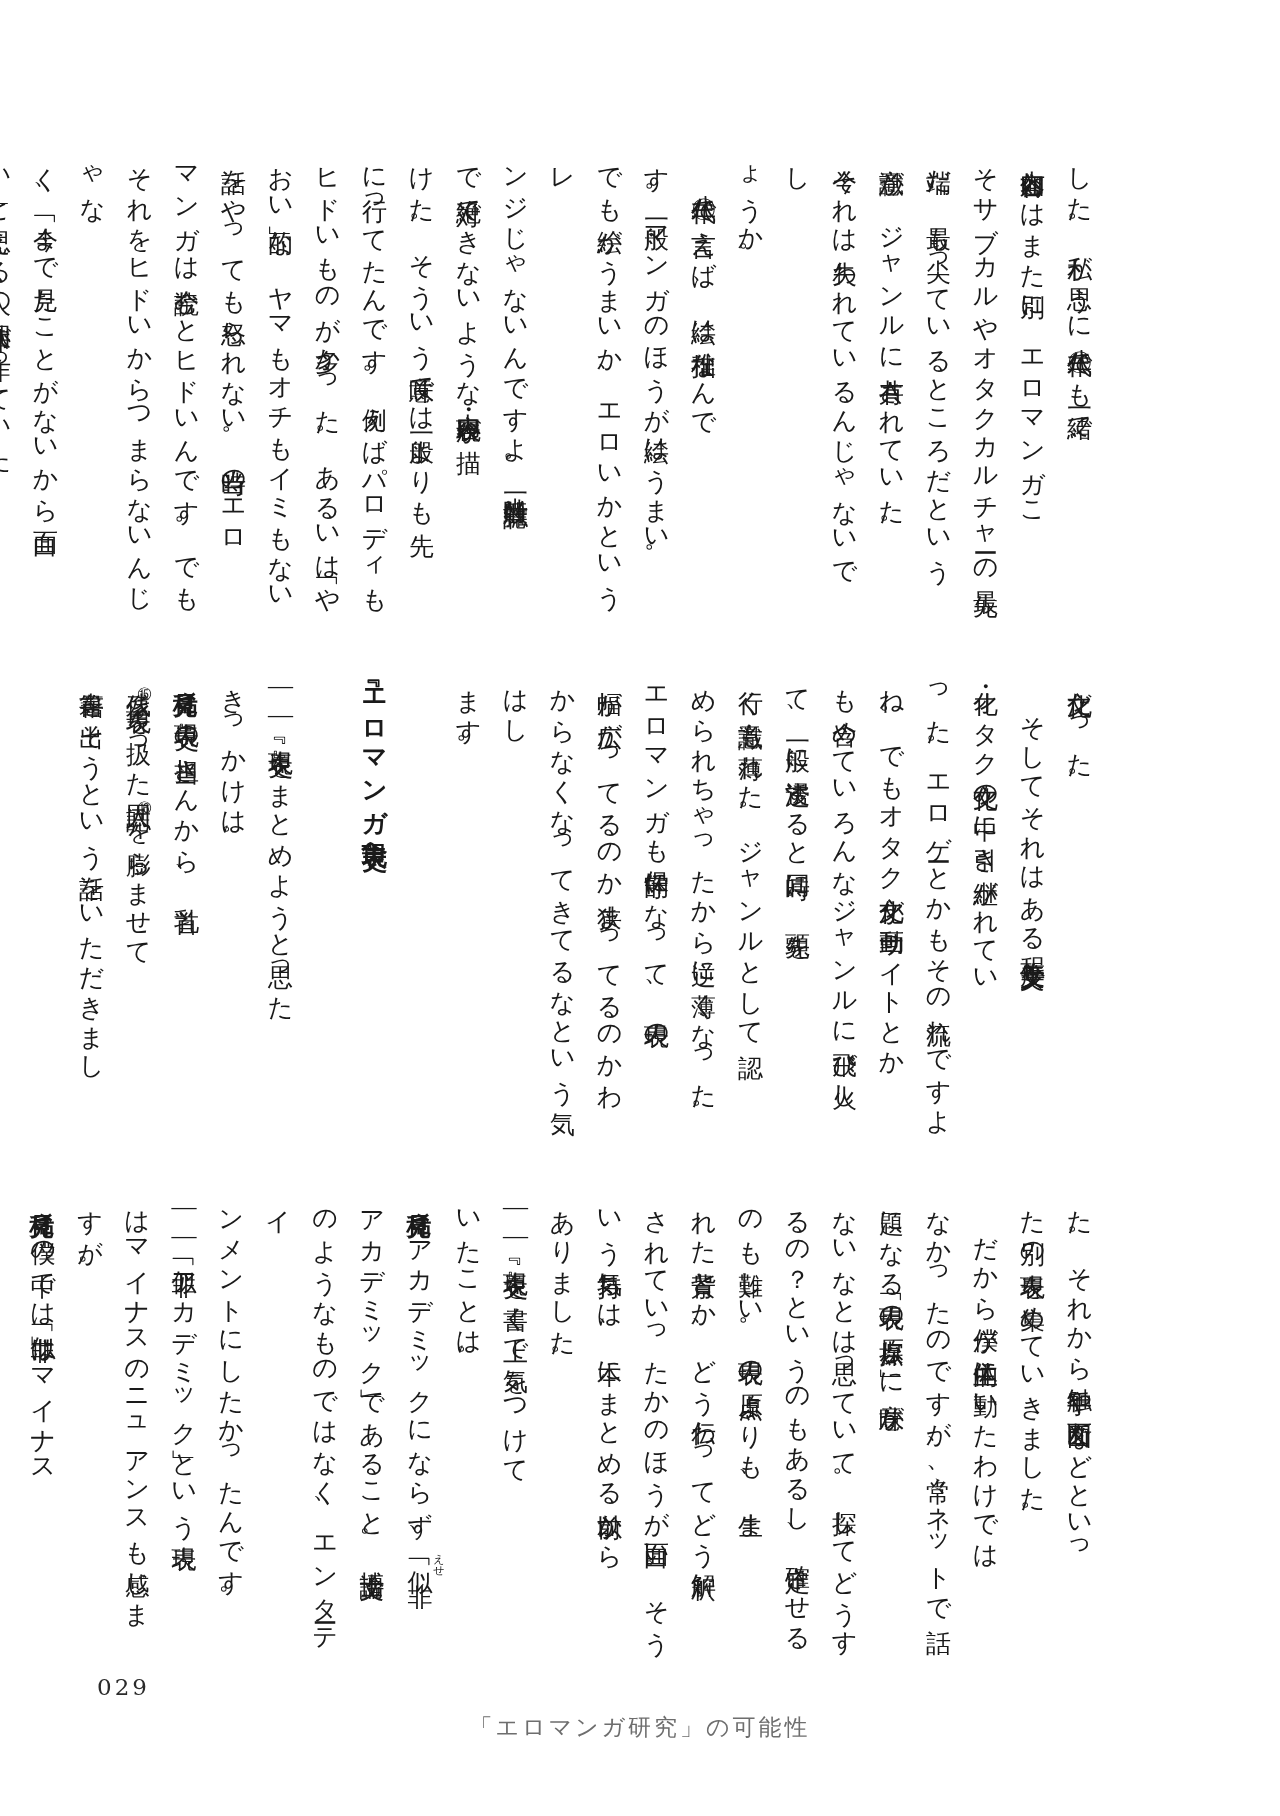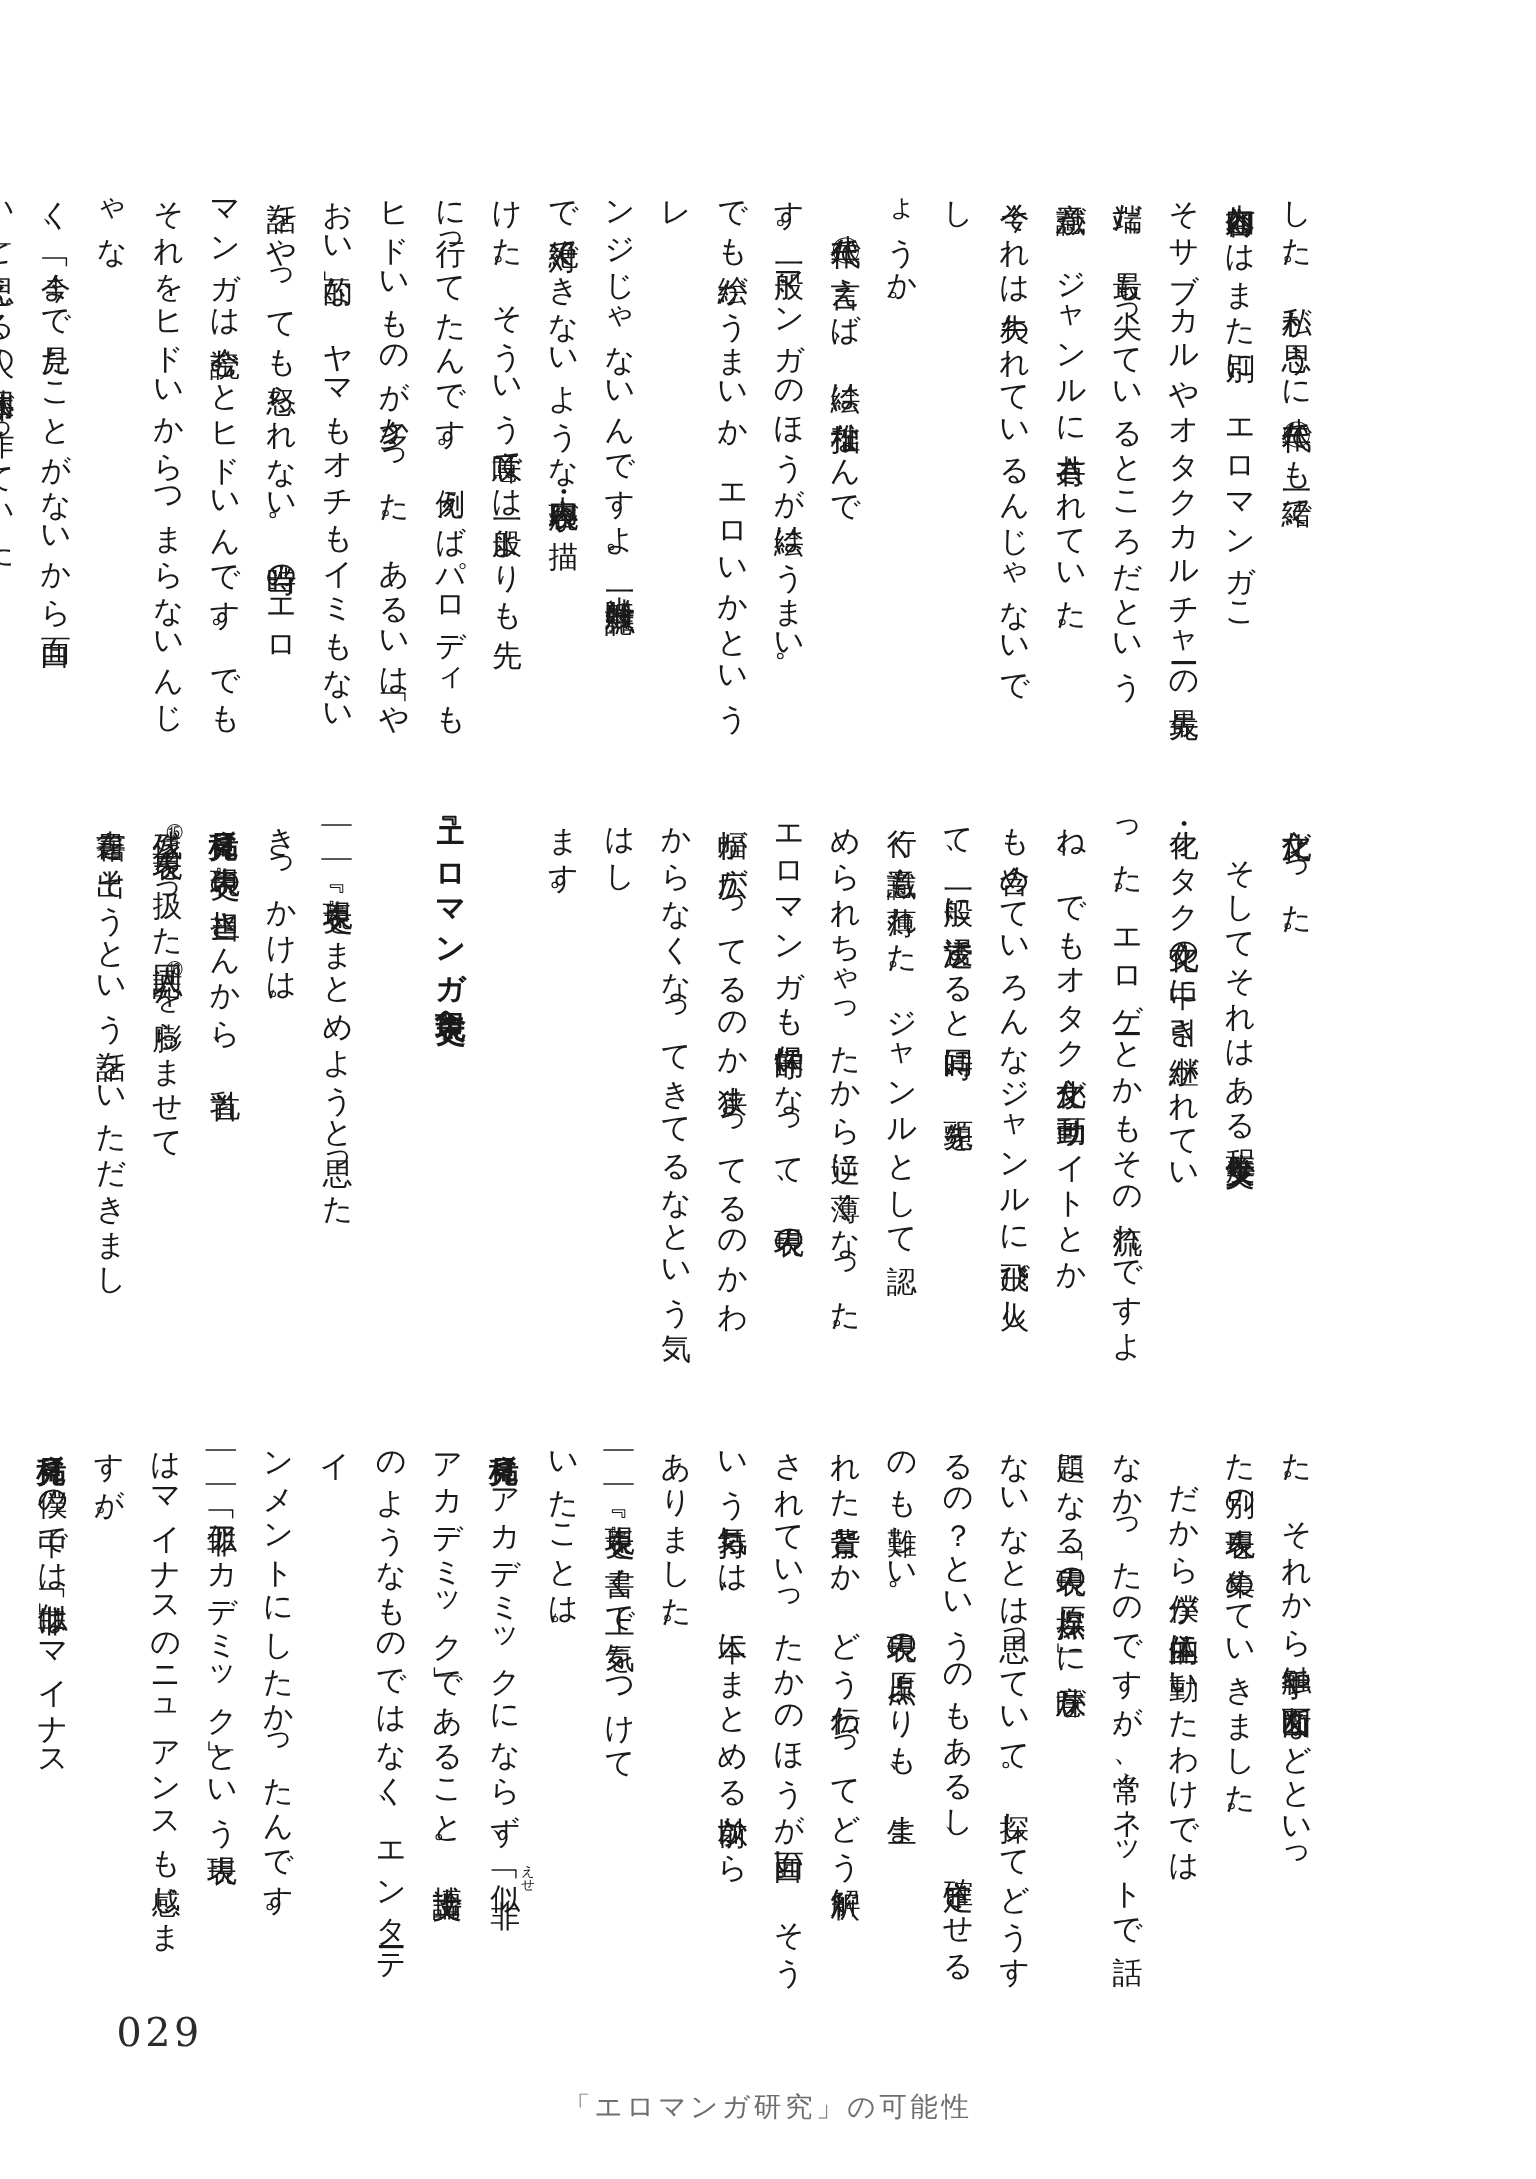--- a/index.html
+++ b/index.html
@@ -40,35 +40,34 @@
     display:inline-block;
     transform:translateX(6px);
   }
   ruby rt {
     font-size:11px;
     letter-spacing:0;
   }
   .page-number {
     position:absolute;
     left:97px; top:1674px;
-    font-size:33px;
+    font-size:23px;
     color:#2b2b2b;
     font-family:"DejaVu Serif","Liberation Serif",serif;
     letter-spacing:3px;
   }
   .running-footer {
     position:absolute;
     left:0; top:1712px;
     width:1280px;
     text-align:center;
     font-family:"Liberation Sans","DejaVu Sans",sans-serif;
     font-size:23px;
     color:#6e6e6e;
     letter-spacing:3px;
-    margin-top:28px;
   }
 </style>
 </head>
 <body>
 
 <div>
   <div id="tier0" class="tier">
       <p class="body">した。私が思うに八〇年代でも一緒で、</p>
       <p class="body">内容如何とはまた別に、エロマンガこ</p>
       <p class="body">そサブカルやオタクカルチャーの最先</p>

